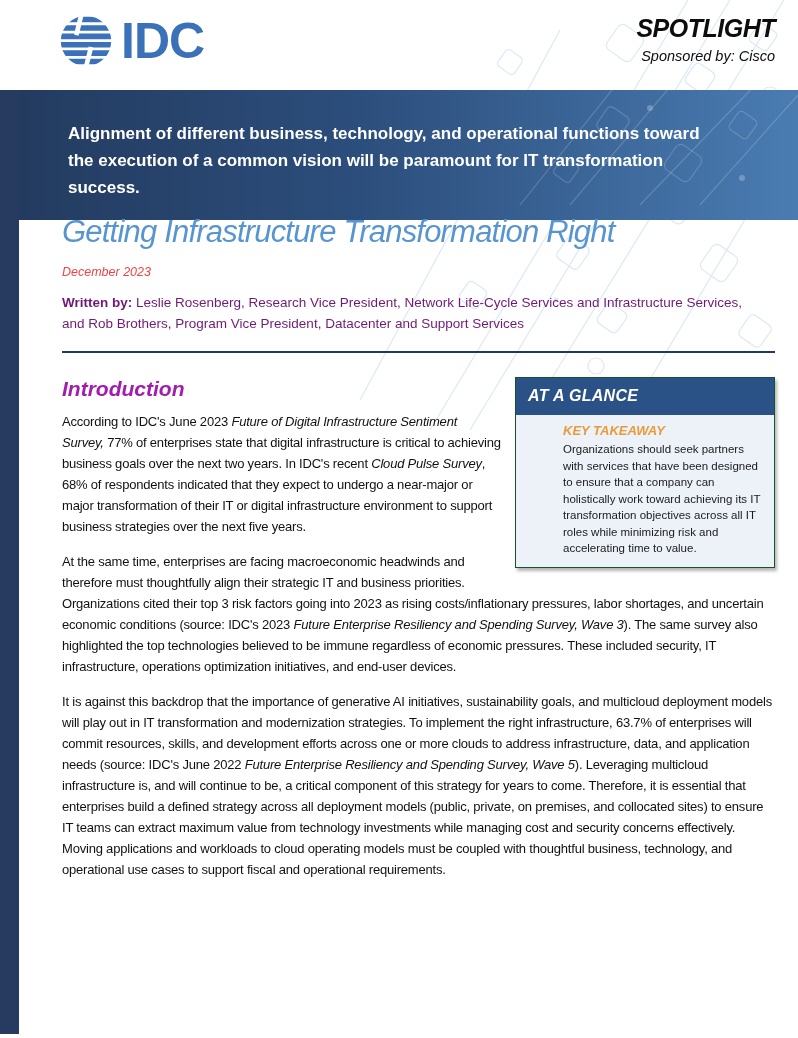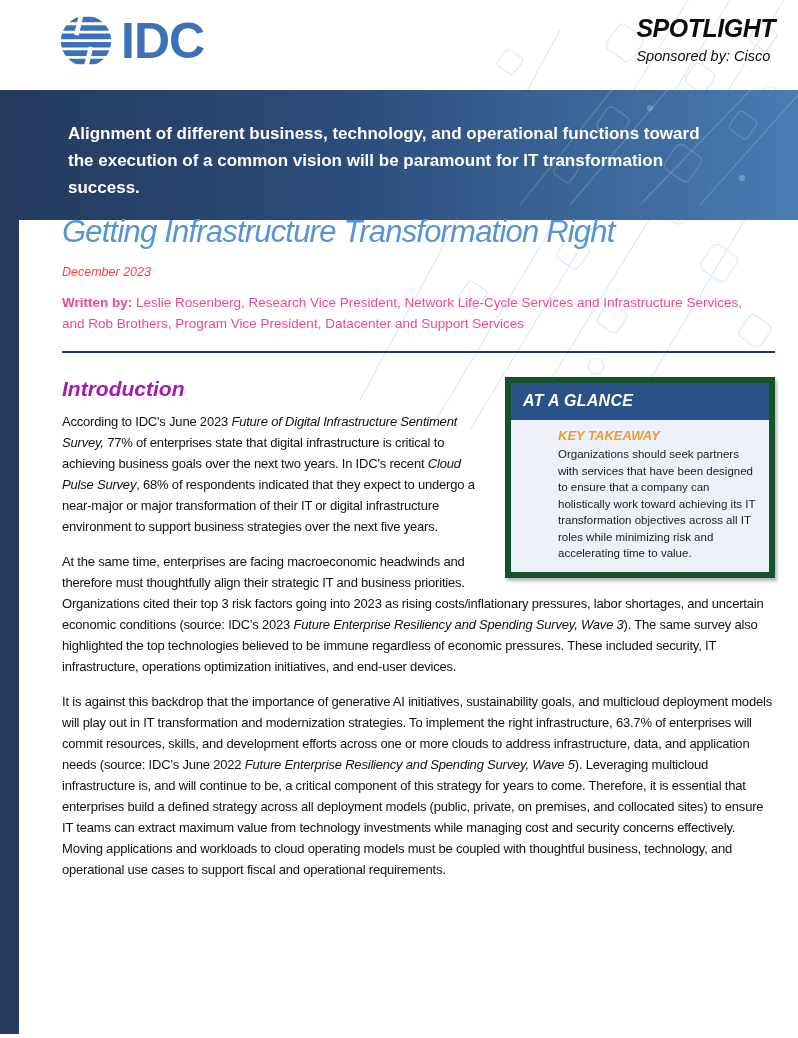--- a/index.html
+++ b/index.html
@@ -10,21 +10,21 @@
   }
   
   .decor-top { position:absolute; top:0; left:0; z-index:0; }
   
   .masthead { position:absolute; top:0; left:0; width:798px; height:110px; z-index:2; }
   .logo { position:absolute; left:58px; top:13px; display:flex; align-items:center; }
   .logo-text {
     font-size:50px; font-weight:bold; color:#3b71b8; line-height:1;
     letter-spacing:-1px; margin-left:7px; font-family:"Liberation Sans", sans-serif;
   }
-  .masthead-right { position:absolute; right:23px; top:14px; text-align:left; }
+  .masthead-right { position:absolute; right:23px; top:14px; text-align:right; }
   .doc-type { font-size:25px; font-weight:bold; font-style:italic; color:#0d0d0d; letter-spacing:-0.5px; }
   .sponsor { font-size:14.5px; font-style:italic; color:#0d0d0d; margin-top:5px; }
   
   .banner {
     position:absolute; top:90px; left:0; width:798px; height:130px; z-index:1;
     background:linear-gradient(90deg,#233a5e 0%, #2c4e7c 45%, #4a7cb2 100%);
   }
   .banner-decor { position:absolute; top:0; left:0; }
   .banner-text {
     position:relative; z-index:2; margin:0; padding:30px 60px 0 68px;
@@ -32,28 +32,28 @@
   }
   
   .left-strip { position:absolute; left:0; top:90px; width:19px; height:944px; background:#273a5f; z-index:3; }
   
   main { position:absolute; top:205px; left:62px; width:713px; z-index:2; }
   .title {
     margin:9px 0 0 0; font-size:31px; font-weight:normal; font-style:italic;
     color:#5794d2; letter-spacing:-0.8px; white-space:nowrap;
   }
   .date { margin:15px 0 0 0; font-size:12.5px; font-style:italic; color:#ef4444; }
-  .byline { margin:13px 12px 0 0; font-size:13.5px; line-height:21px; color:#ec4899; }
+  .byline { margin:13px 12px 0 0; font-size:13.5px; line-height:21px; color:#701a75; }
   .byline .lbl { font-weight:bold; }
   .rule { margin:17px 0 0 0; border:none; border-top:2px solid #1f3864; }
   .content { margin-top:24px; }
   
   .glance {
     float:right; width:258px; margin:0 0 14px 14px;
-    border:6px solid #14532d; background:#edf2f9;
+    border:1px solid #14532d; background:#edf2f9;
     box-shadow:2px 3px 3px rgba(90,90,90,0.45); min-height:168px;
   }
   .glance-header {
     background:#2b5286; color:#ffffff; font-weight:bold; font-style:italic;
     font-size:16px; letter-spacing:0.3px; padding:9px 12px 10px 12px;
   }
   .glance-body { padding:8px 10px 10px 12px;margin-left:35px; }
   .kt-label { color:#e79b3b; font-weight:bold; font-style:italic; font-size:13px; margin-bottom:3px; }
   .kt-text { margin:0; font-size:11.5px; line-height:16.5px; color:#1a1a1a; }
   

